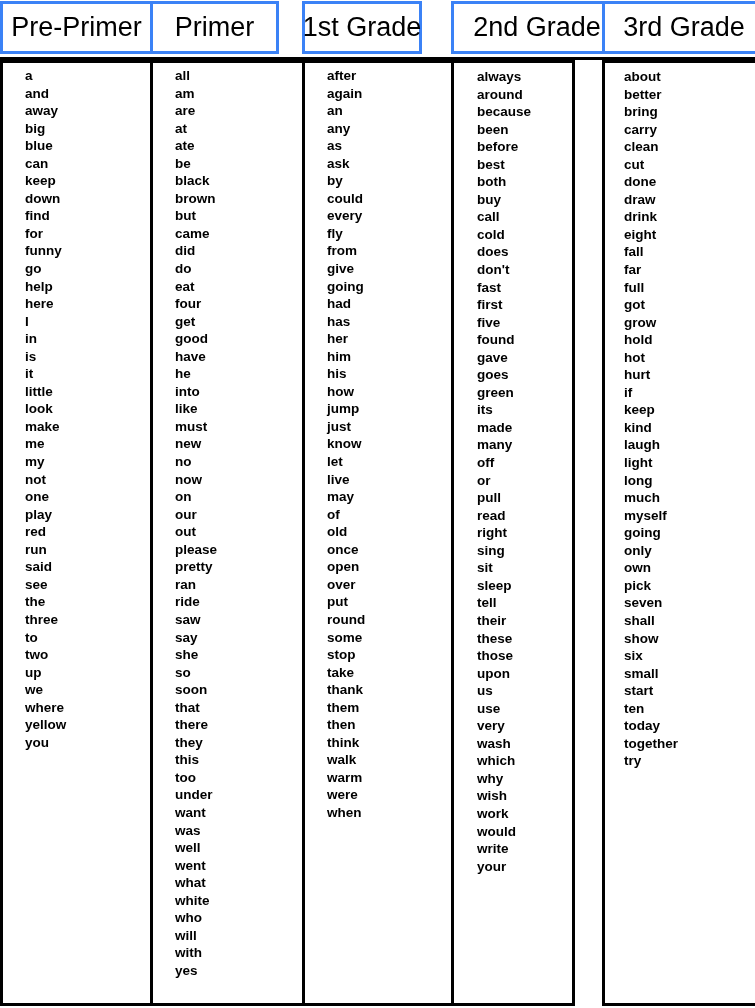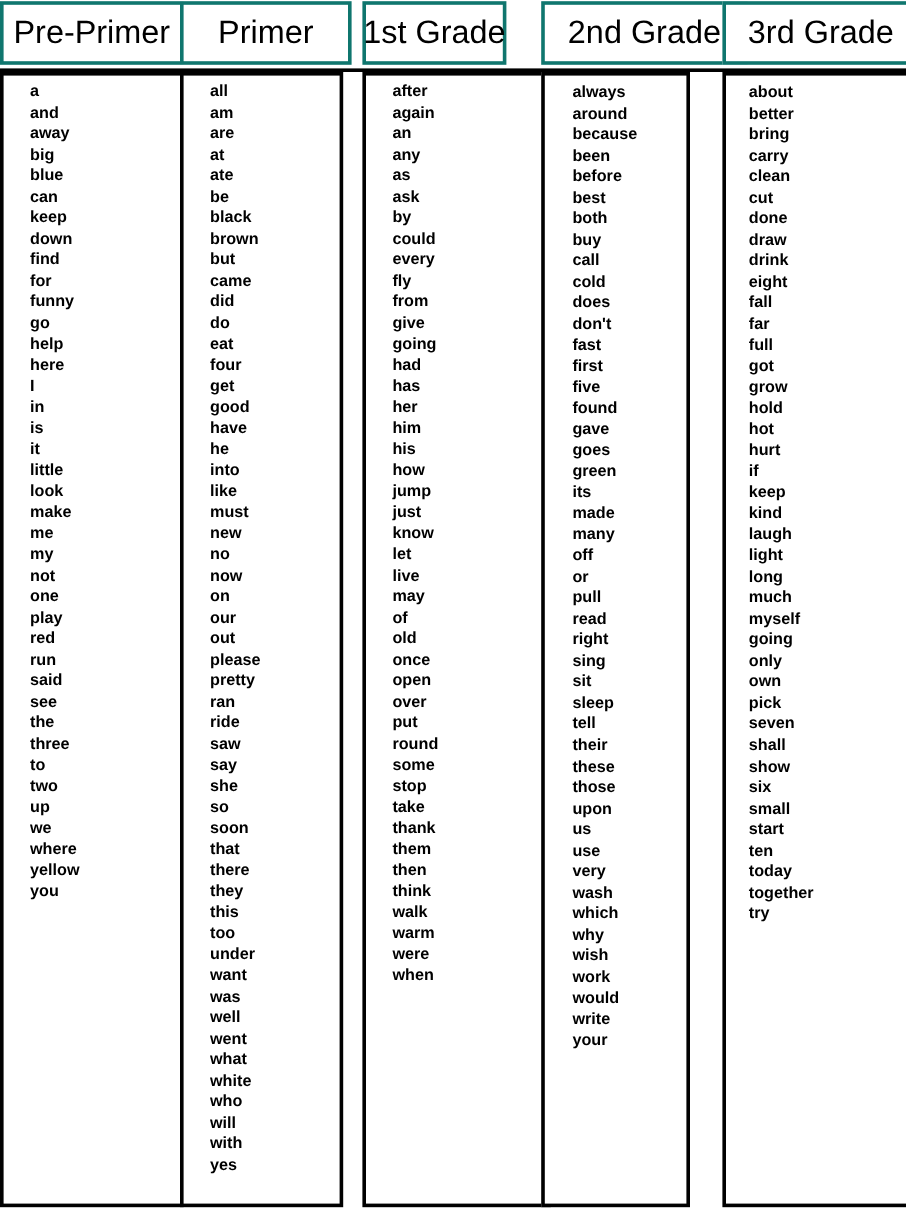--- a/index.html
+++ b/index.html
@@ -1,30 +1,30 @@
 <!DOCTYPE html>
 <html><head>
 <meta charset="utf-8">
 <style>
   html, body { margin: 0; padding: 0; background: #ffffff; }
   body { width: 755px; height: 1008px; position: relative; overflow: hidden; font-family: "Liberation Sans", sans-serif; color: #000; }
   .header-row { position: absolute; left: 0; top: 0; width: 755px; height: 58px; }
-  .hcell { position: absolute; top: 1px; height: 53px; border: 3px solid #0f766e; box-sizing: border-box; display: flex; align-items: center; justify-content: center; font-size: 27px; background: #fff; white-space: nowrap; text-align: center; }
+  .hcell { position: absolute; top: 1px; height: 53px; border: 3px solid #3b82f6; box-sizing: border-box; display: flex; align-items: center; justify-content: center; font-size: 27px; background: #fff; white-space: nowrap; text-align: center; }
   .body-row { position: absolute; left: 0; top: 58px; width: 755px; height: 950px; }
   .bcell { position: absolute; top: 2px; height: 946px; border: 3px solid #000; box-sizing: border-box; background: #fff; }
   .sep { position: absolute; left: 0; width: 755px; height: 3px; background: #000; top: 57px; }
   ul.words { list-style: none; margin: 0; padding: 0; position: absolute; top: 4px; }
   ul.words li { font-weight: bold; font-size: 13.5px; line-height: 17.55px; height: 17.55px; white-space: nowrap; }
 </style>
 </head>
 <body>
 
 <div class="header-row">
   <div class="hcell" style="left:0;width:153px;">Pre-Primer</div>
-  <div class="hcell" style="left:150px;width:143px;">Primer</div>
+  <div class="hcell" style="left:150px;width:129px;">Primer</div>
   <div class="hcell" style="left:302px;width:120px;">1st Grade</div>
   <div class="hcell" style="left:451px;width:172px;">2nd Grade</div>
   <div class="hcell" style="left:602px;width:164px;">3rd Grade</div>
 </div>
 
 <div class="sep"></div>
 
 <div class="body-row">
   <div class="bcell" style="left:0;width:153px;">
     <ul class="words" style="left:22px;">
@@ -62,21 +62,21 @@
         <li>three</li>
         <li>to</li>
         <li>two</li>
         <li>up</li>
         <li>we</li>
         <li>where</li>
         <li>yellow</li>
         <li>you</li>
       </ul>
   </div>
-  <div class="bcell" style="left:150px;width:136px;">
+  <div class="bcell" style="left:150px;width:155px;">
     <ul class="words" style="left:22px;">
         <li>all</li>
         <li>am</li>
         <li>are</li>
         <li>at</li>
         <li>ate</li>
         <li>be</li>
         <li>black</li>
         <li>brown</li>
         <li>but</li>

